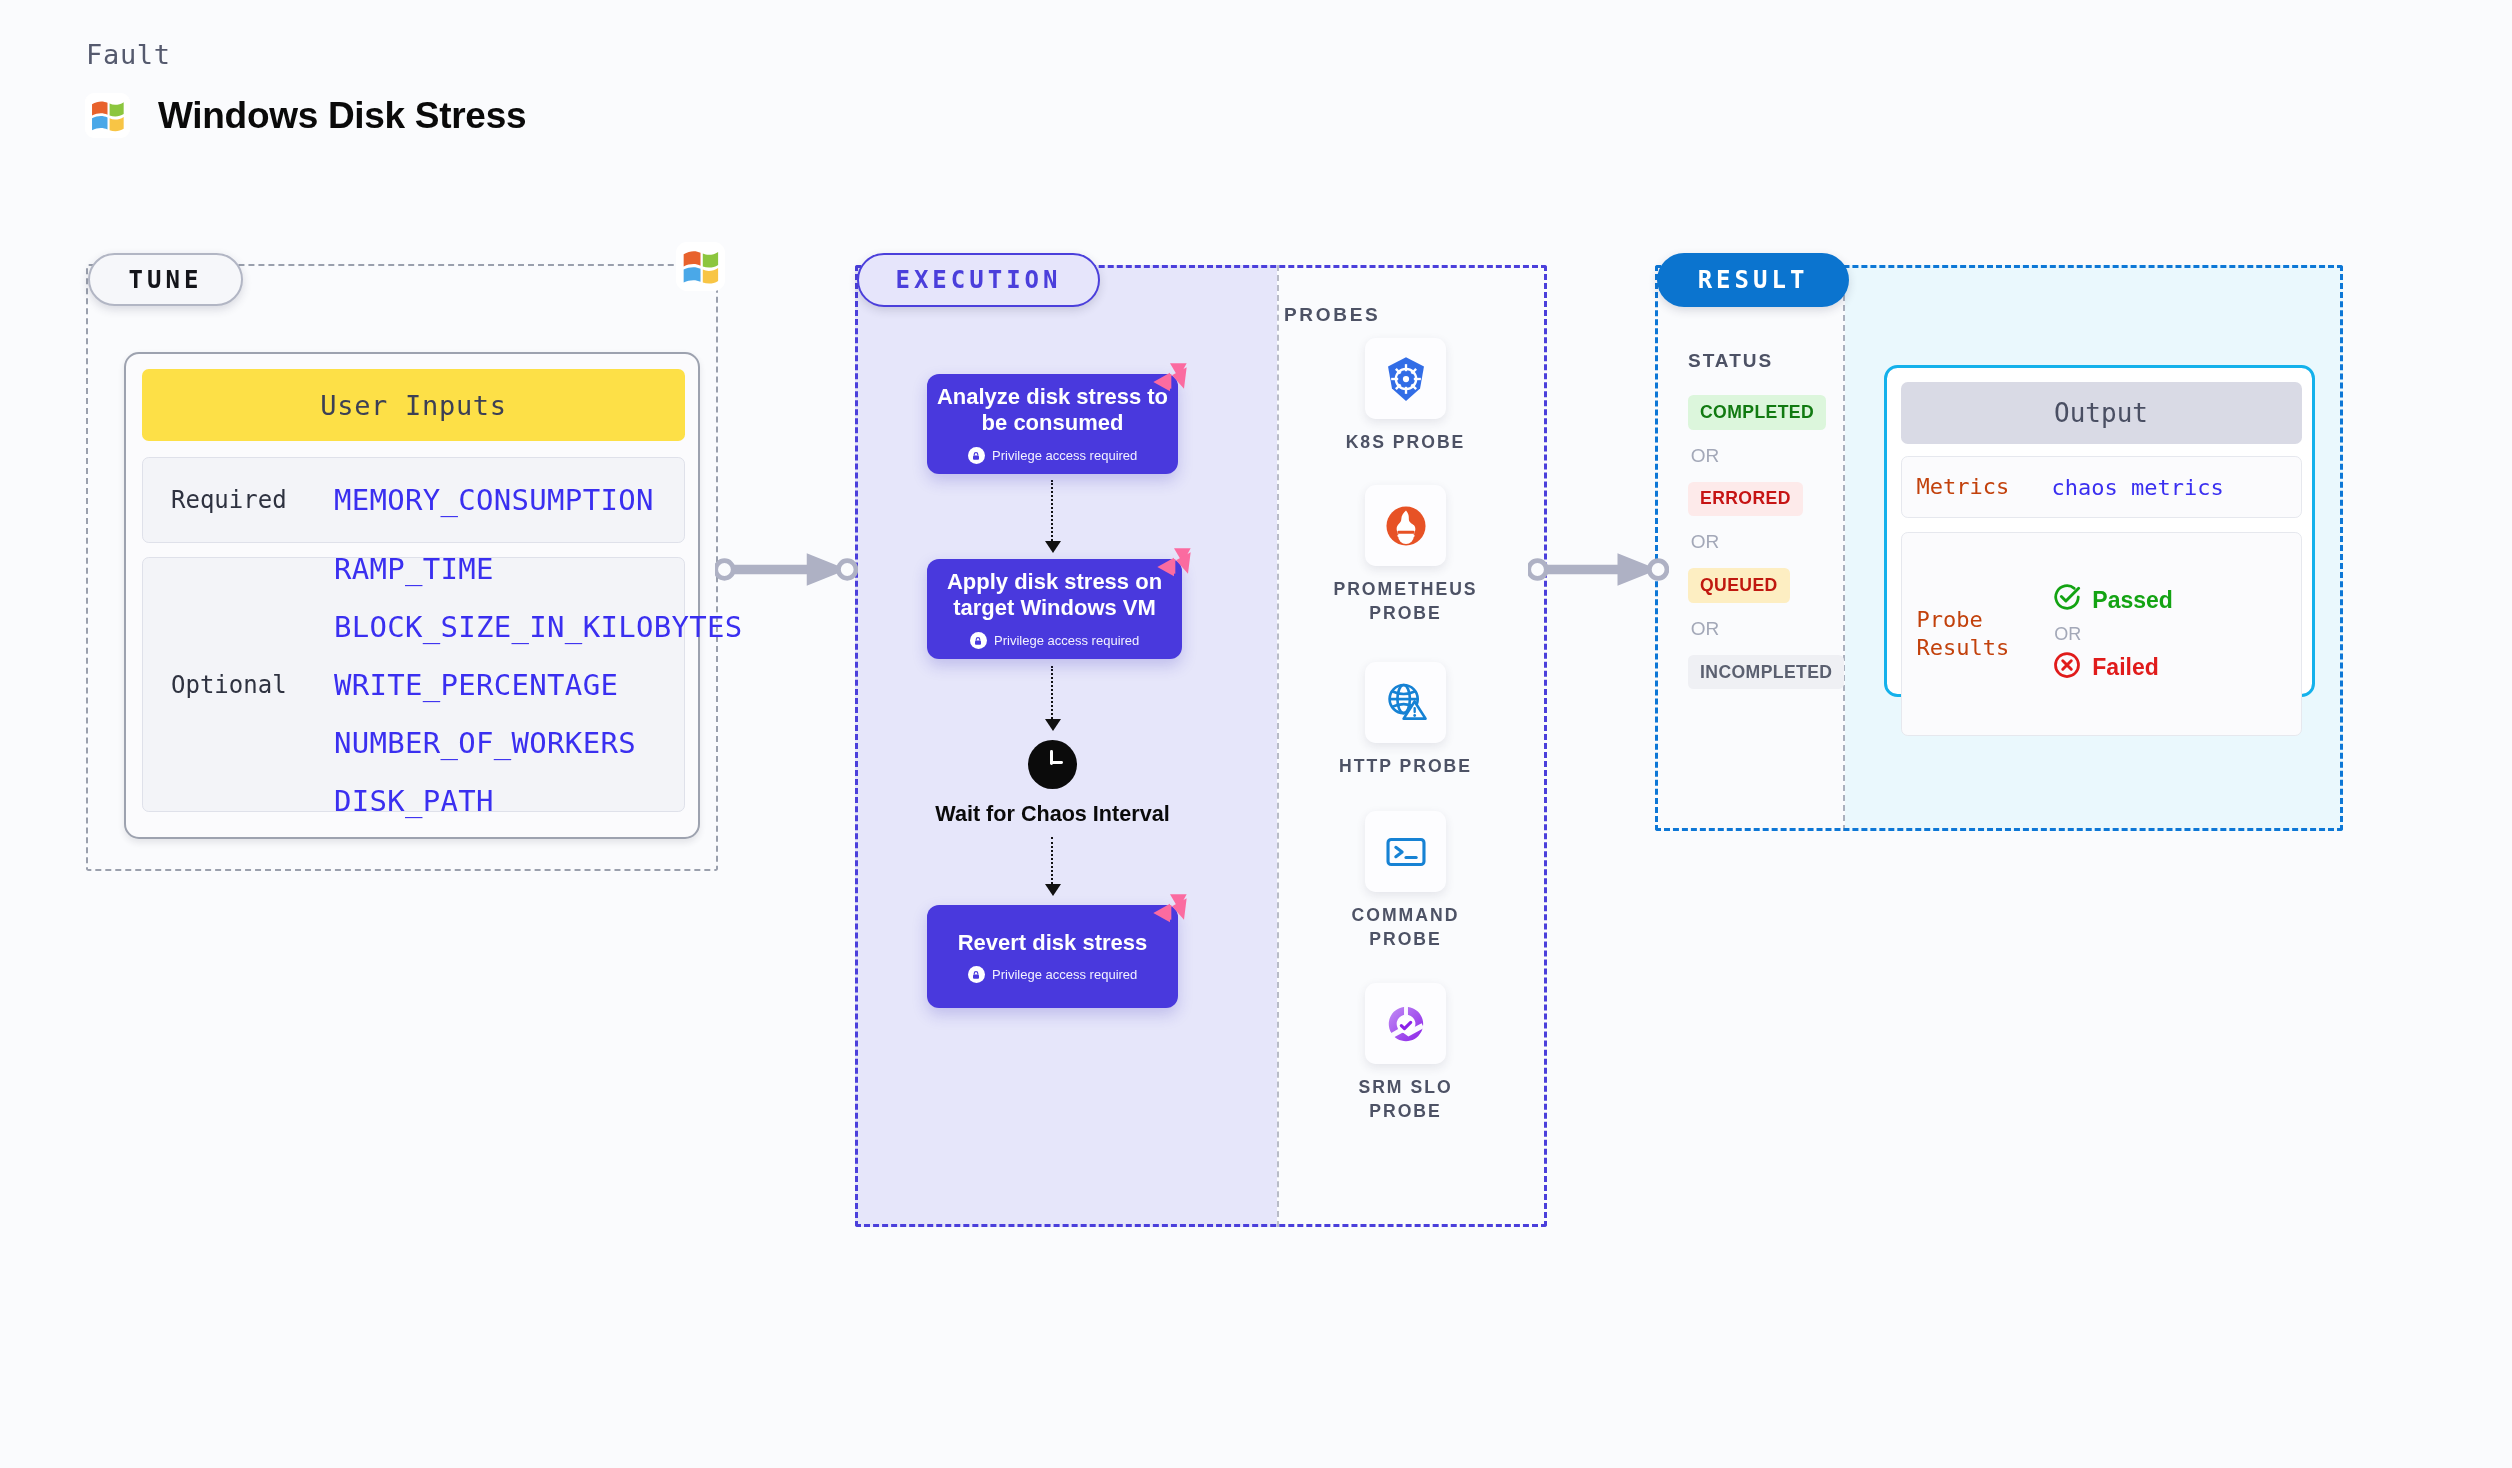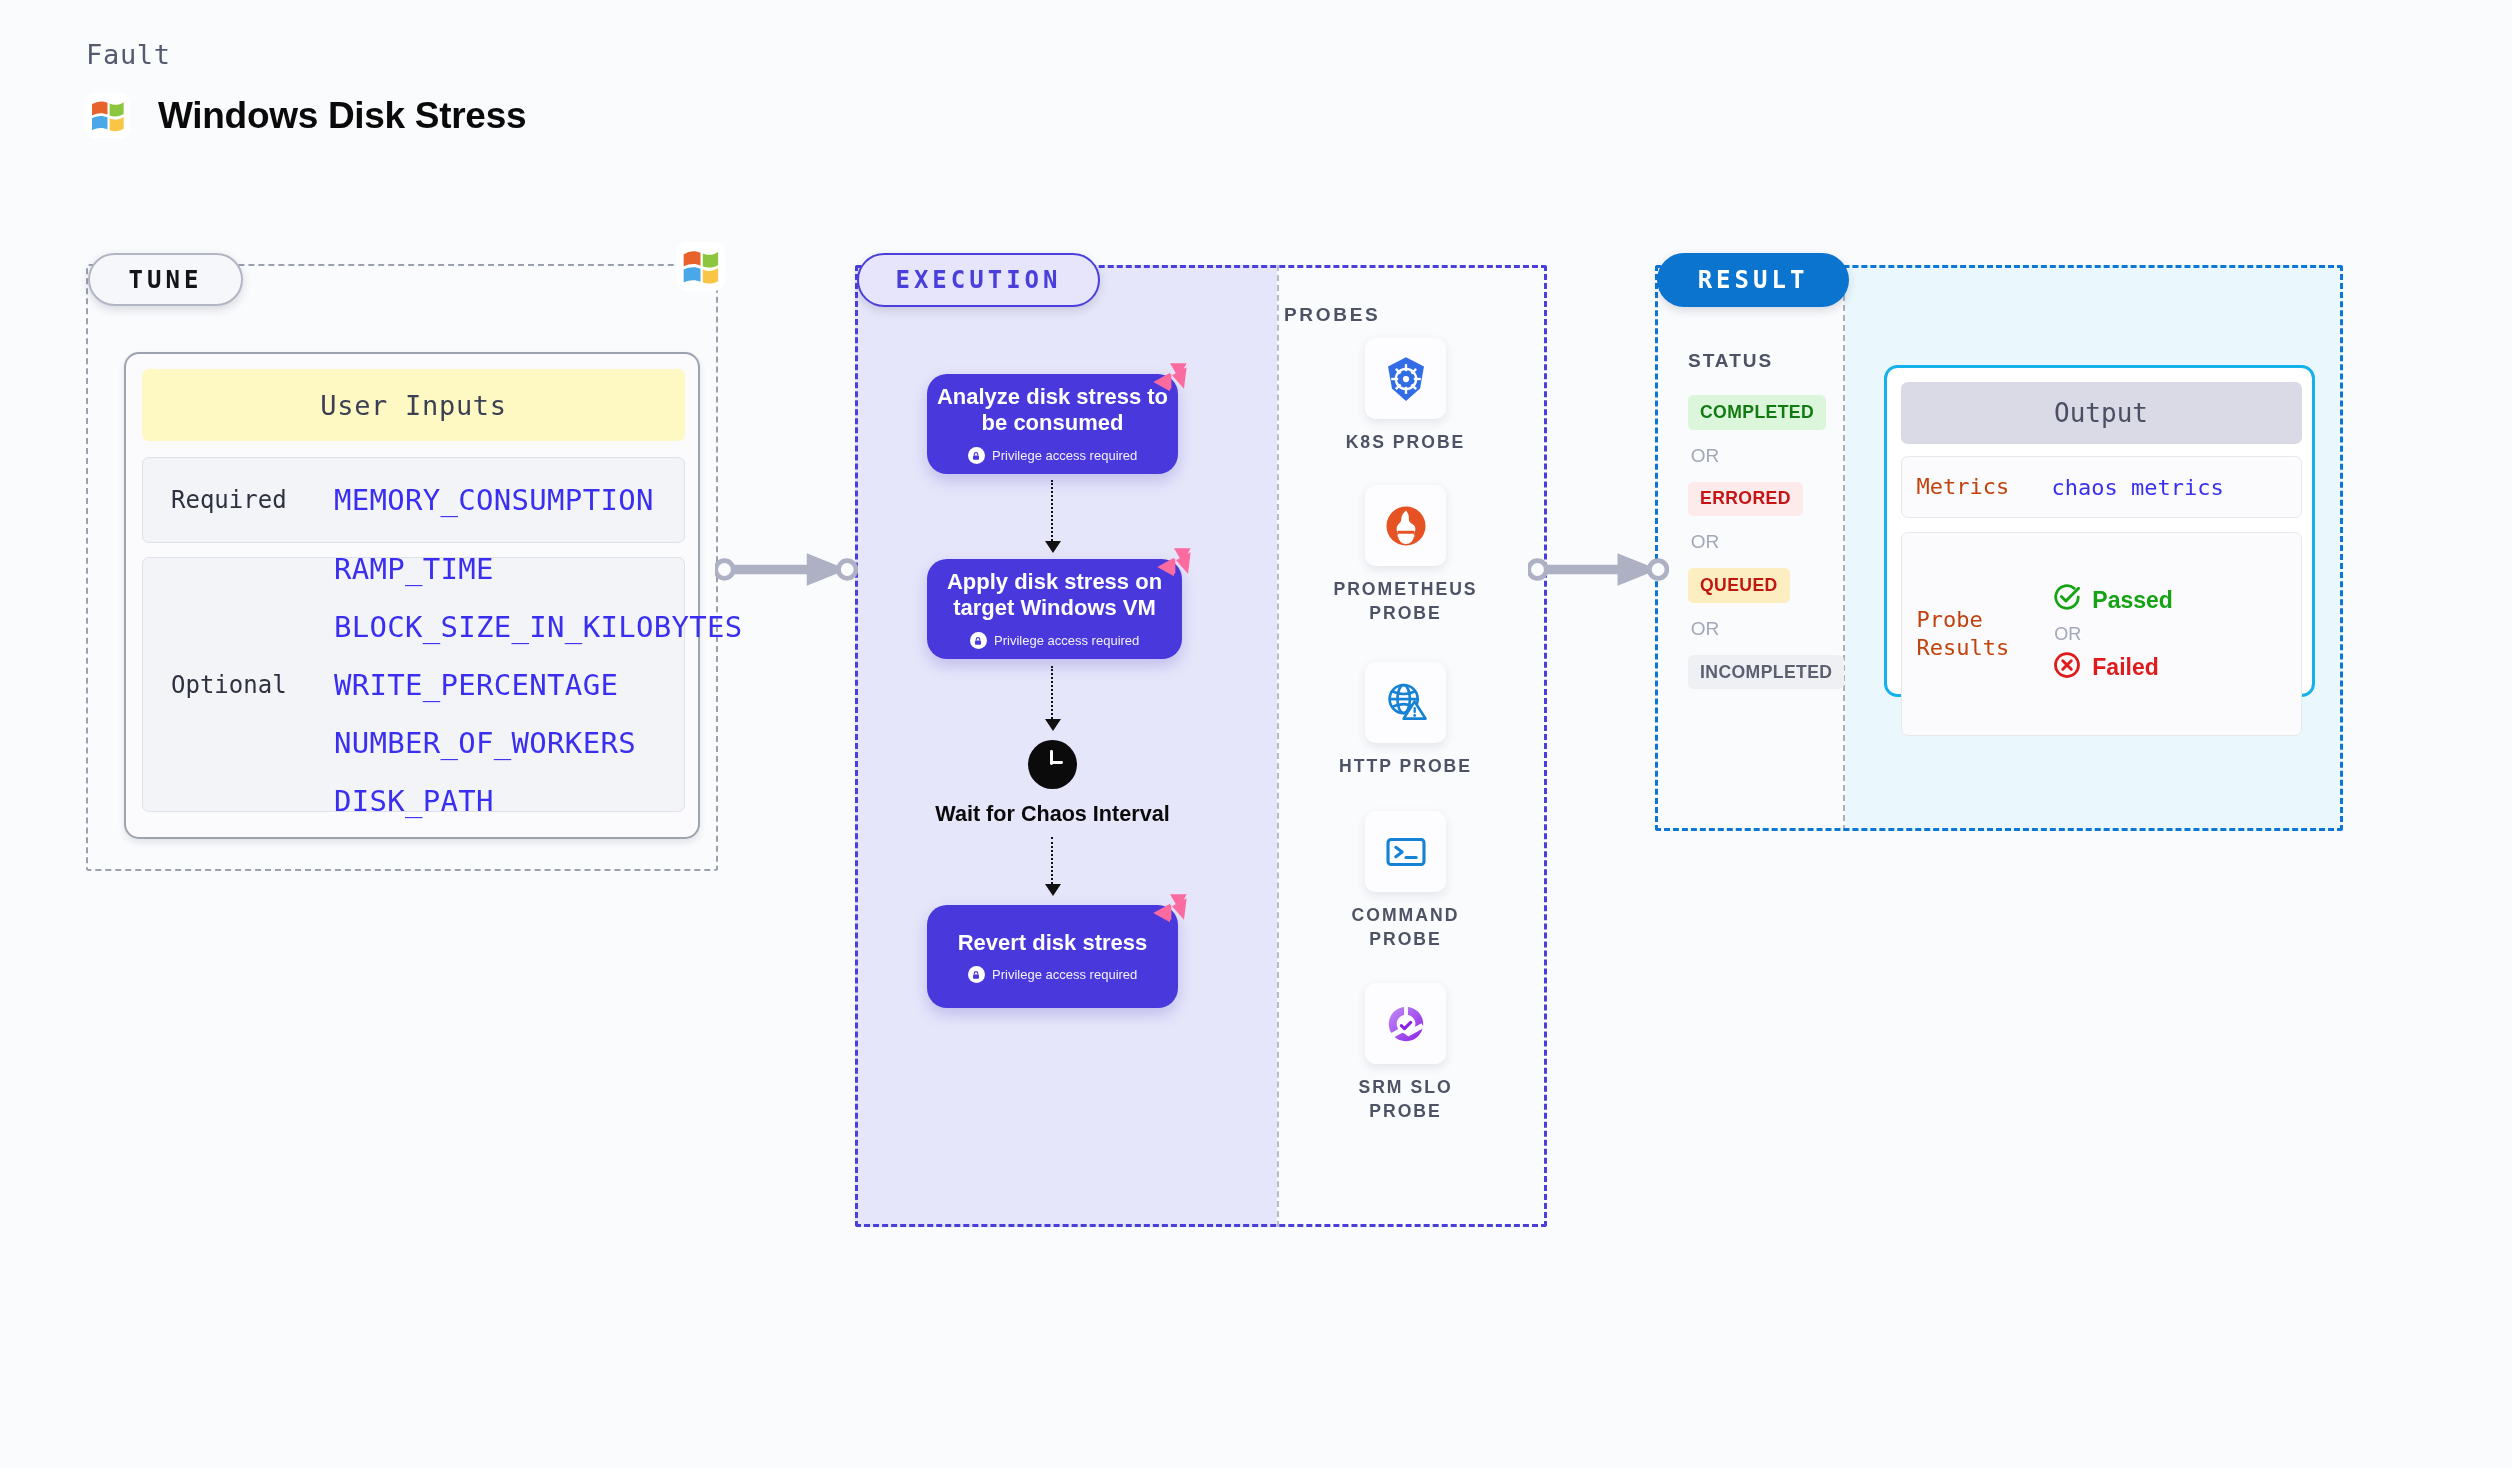--- a/index.html
+++ b/index.html
@@ -66,21 +66,21 @@
 
   
   .tune-panel { left: 86px; top: 264px; width: 632px; height: 607px; }
   .tune-inner-card {
     position: absolute; left: 38px; top: 88px; width: 576px; height: 487px;
     background: #fbfbfd; border: 2px solid #9da2af; border-radius: 15px;
     box-shadow: 0 3.4px 6px rgba(40,44,63,.10);
   }
   .ui-head {
     position: absolute; left: 16px; top: 15px; width: 543px; height: 72px;
-    background: #fef9c3; border-radius: 6.8px;
+    background: #fde047; border-radius: 6.8px;
     display: flex; align-items: center; justify-content: center;
     font-family: "DejaVu Sans Mono", monospace;
     font-size: 27px; color: #3c4055; letter-spacing: 0.7px;
   }
   .ui-row {
     position: absolute; left: 16px; width: 543px;
     background: #f3f4f8; border: 1.4px solid #dfe1ea; border-radius: 6.8px;
     display: flex; align-items: center;
   }
   .ui-row-req { top: 103px; height: 86px; }
@@ -109,21 +109,21 @@
     position: absolute; left: 422px; top: 0; width: 0; height: 100%;
     border-left: 2px dashed #b9bcc7;
   }
   .probes-title {
     position: absolute; left: 1284px; top: 304px; z-index: 5;
     font-size: 19px; font-weight: 600; letter-spacing: 2.7px; color: #4d5265;
   }
 
   .node {
     position: absolute; z-index: 4;
-    background: #4939dd; border-radius: 20px;
+    background: #4939dd; border-radius: 12px;
     color: #fff; text-align: center;
     box-shadow: 0 6.8px 15px rgba(60,48,190,.22);
     display: flex; flex-direction: column;
     align-items: center; justify-content: center;
   }
   .node-title { font-size: 22px; font-weight: 700; line-height: 1.22; }
   .node-priv {
     margin-top: 9.5px;
     display: flex; align-items: center; gap: 6.8px;
     font-size: 13px; font-weight: 400; color: #f2f1ff;

